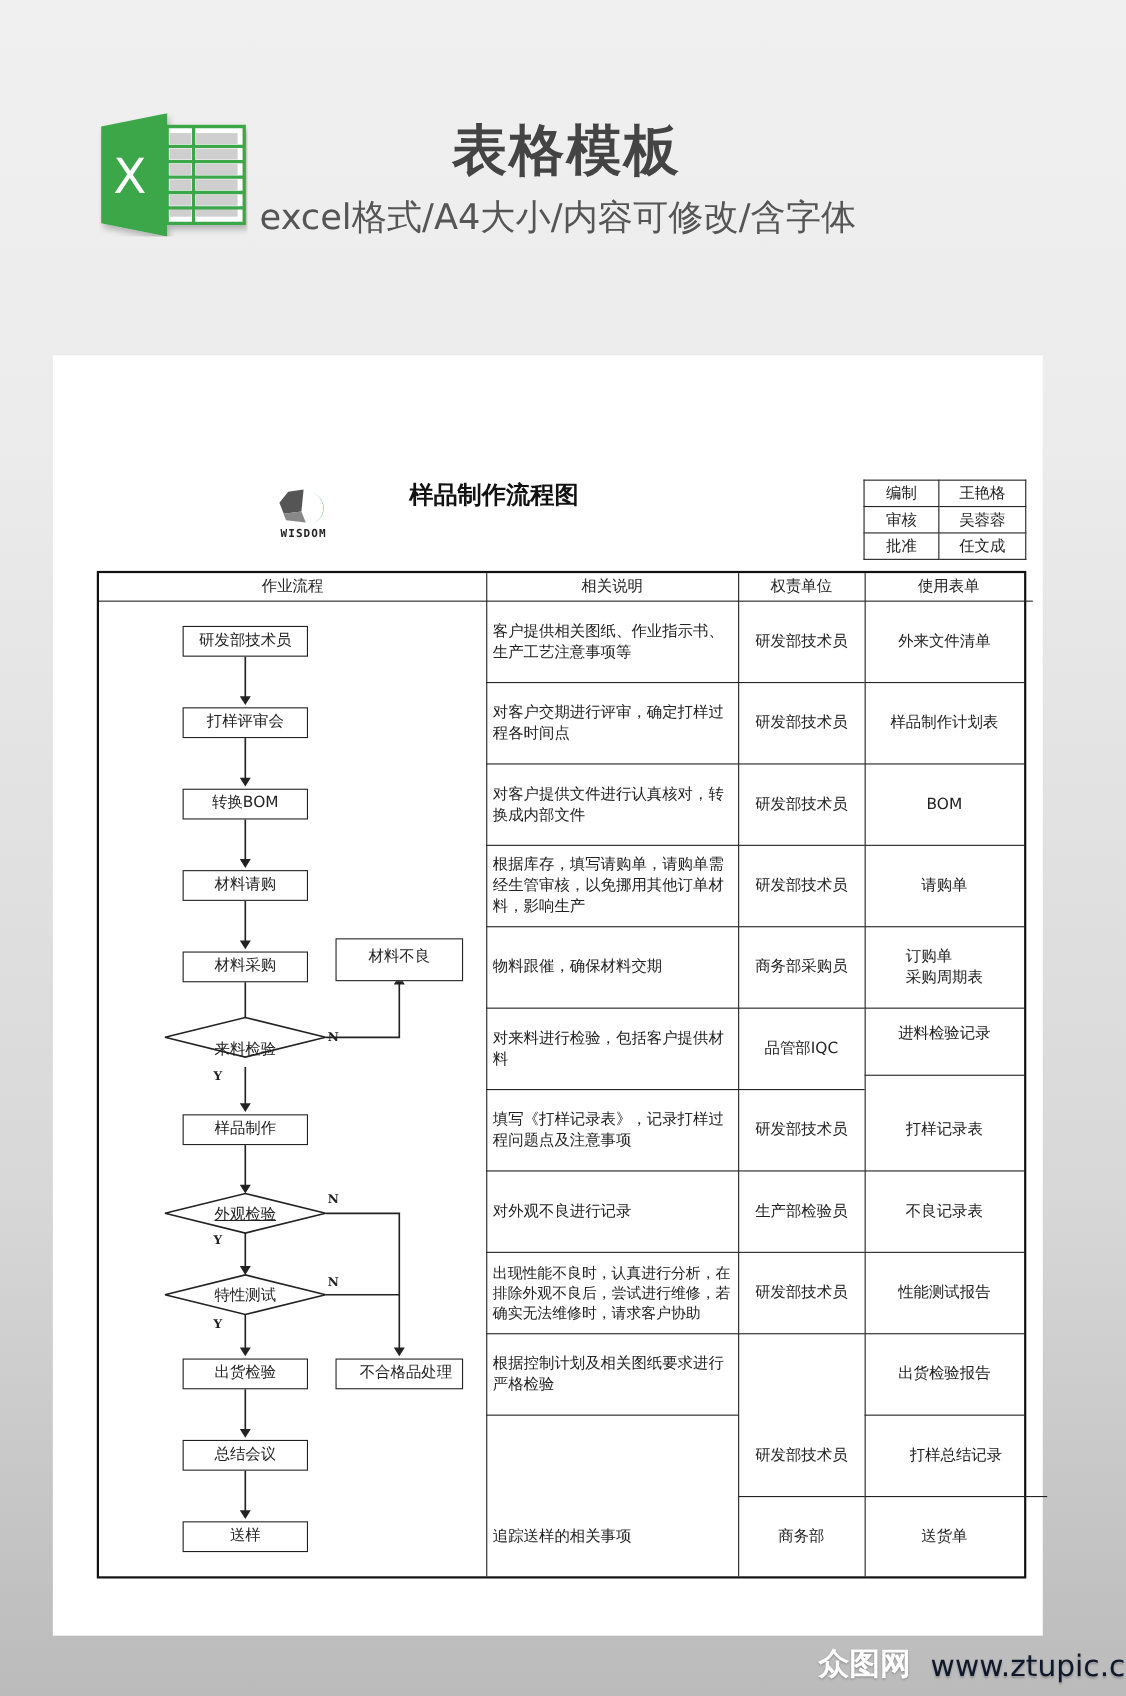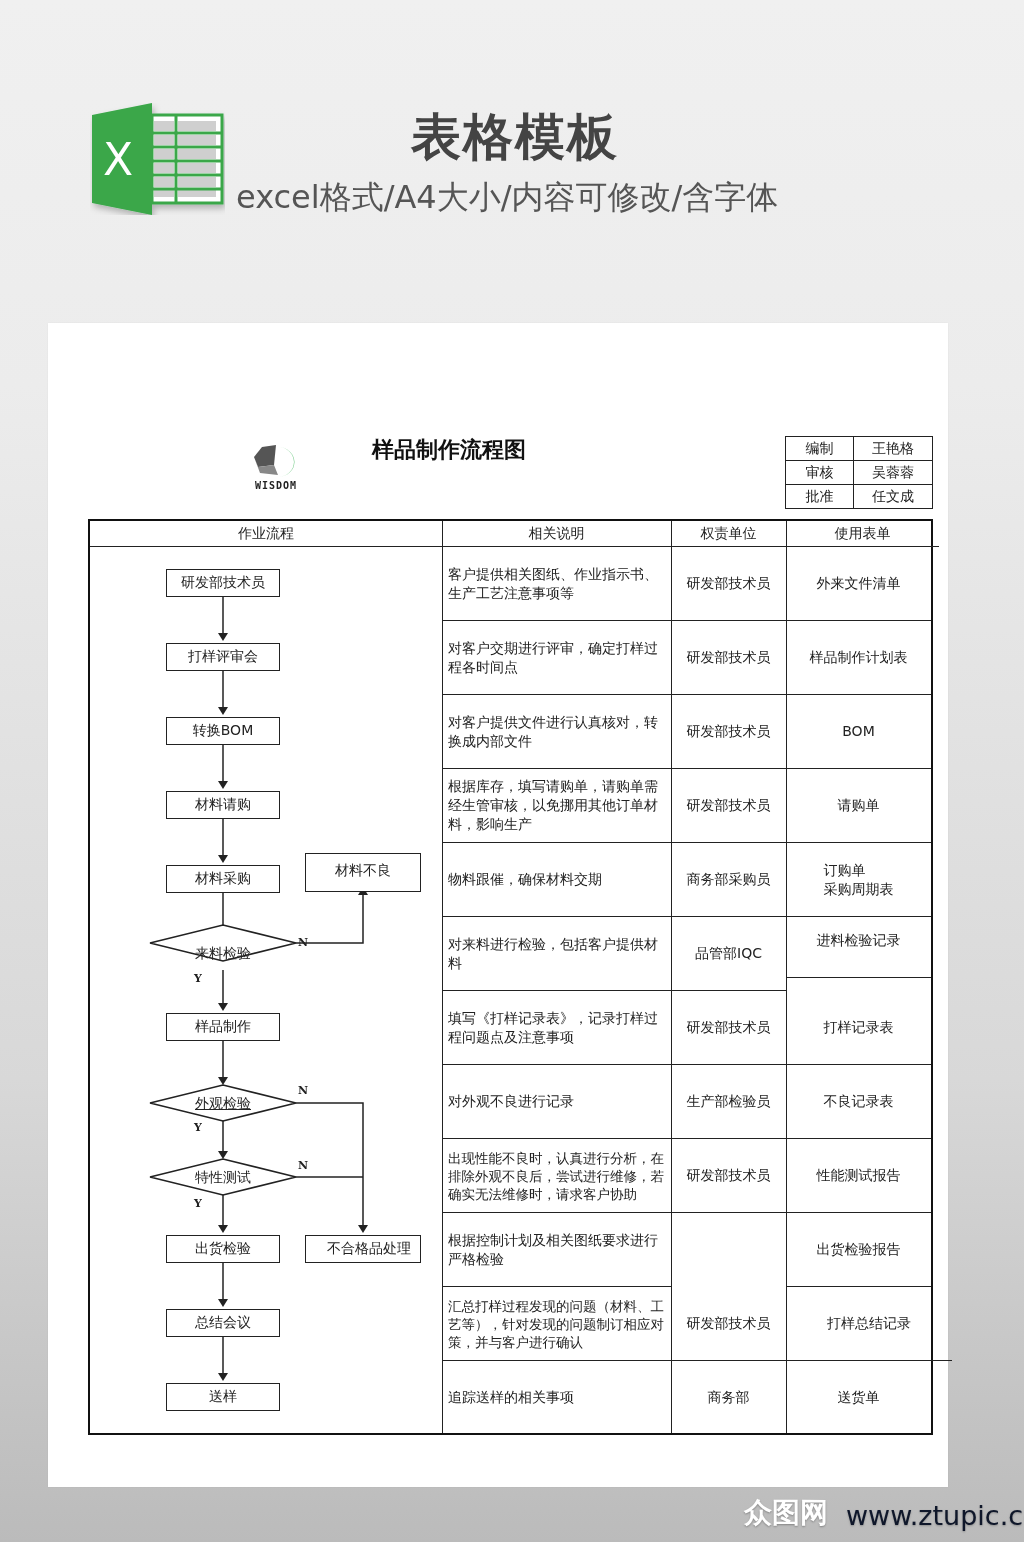--- a/index.html
+++ b/index.html
@@ -190,21 +190,20 @@
   <div class="cell center" style="left:581px;width:115px;top:544px;height:74px;">生产部检验员</div>
   <div class="cell center" style="left:696px;width:145px;top:544px;height:74px;">不良记录表</div>
 
   <div class="cell desc" style="left:352px;width:229px;top:618px;height:74px;line-height:18px;font-size:13.5px;">出现性能不良时，认真进行分析，在排除外观不良后，尝试进行维修，若确实无法维修时，请求客户协助</div>
   <div class="cell center" style="left:581px;width:115px;top:618px;height:74px;">研发部技术员</div>
   <div class="cell center" style="left:696px;width:145px;top:618px;height:74px;">性能测试报告</div>
 
   <div class="cell desc" style="left:352px;width:229px;top:692px;height:74px;">根据控制计划及相关图纸要求进行严格检验</div>
   <div class="cell center" style="left:696px;width:145px;top:692px;height:74px;">出货检验报告</div>
 
-  <div class="cell desc" style="left:352px;width:229px;top:766px;height:74px;line-height:18px;font-size:13.5px;">汇总打样过程发现的问题（材料、工艺等），针对发现的问题制订相应对策，并与客户进行确认</div>
   <div class="cell center" style="left:581px;width:115px;top:766px;height:74px;">研发部技术员</div>
   <div class="cell center" style="left:696px;width:166px;top:766px;height:74px;">打样总结记录</div>
 
   <div class="cell desc last" style="left:352px;width:229px;top:840px;height:72px;">追踪送样的相关事项</div>
   <div class="cell center last" style="left:581px;width:115px;top:840px;height:72px;">商务部</div>
   <div class="cell center last" style="left:696px;width:145px;top:840px;height:72px;">送货单</div>
 
   <div class="flow">
     <svg class="lines" width="352" height="886" viewBox="0 0 352 886">
       <defs>

